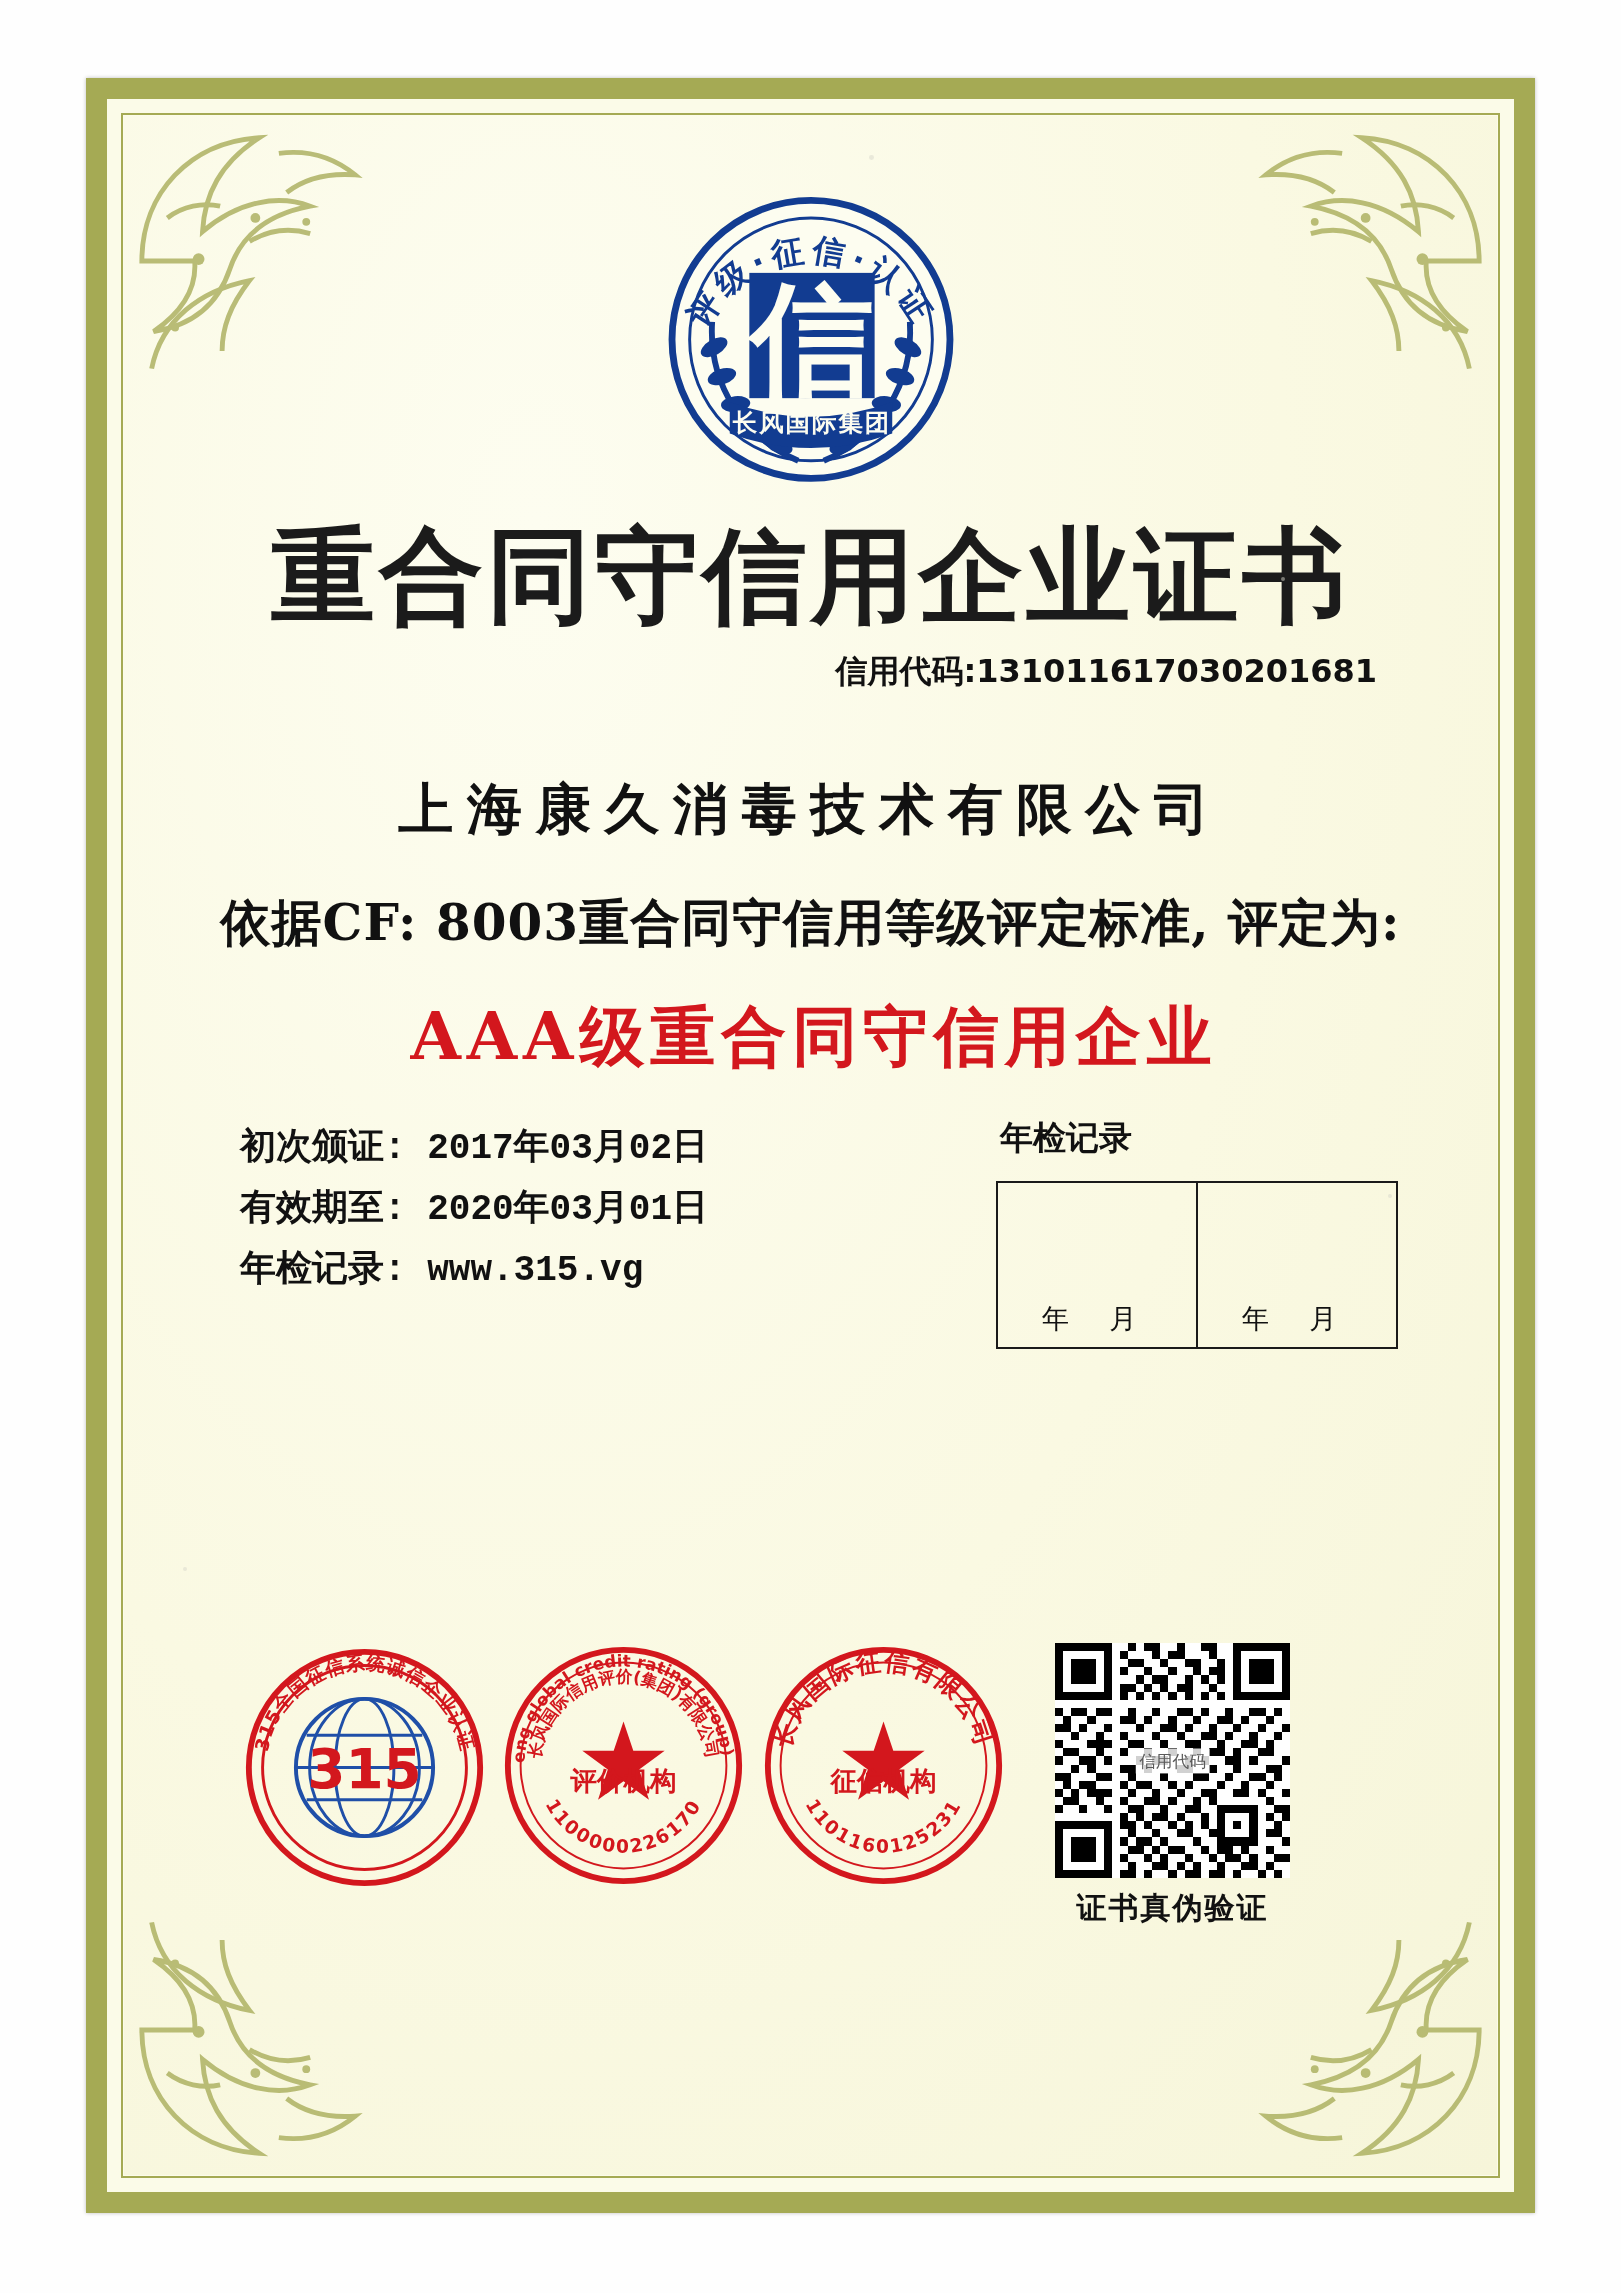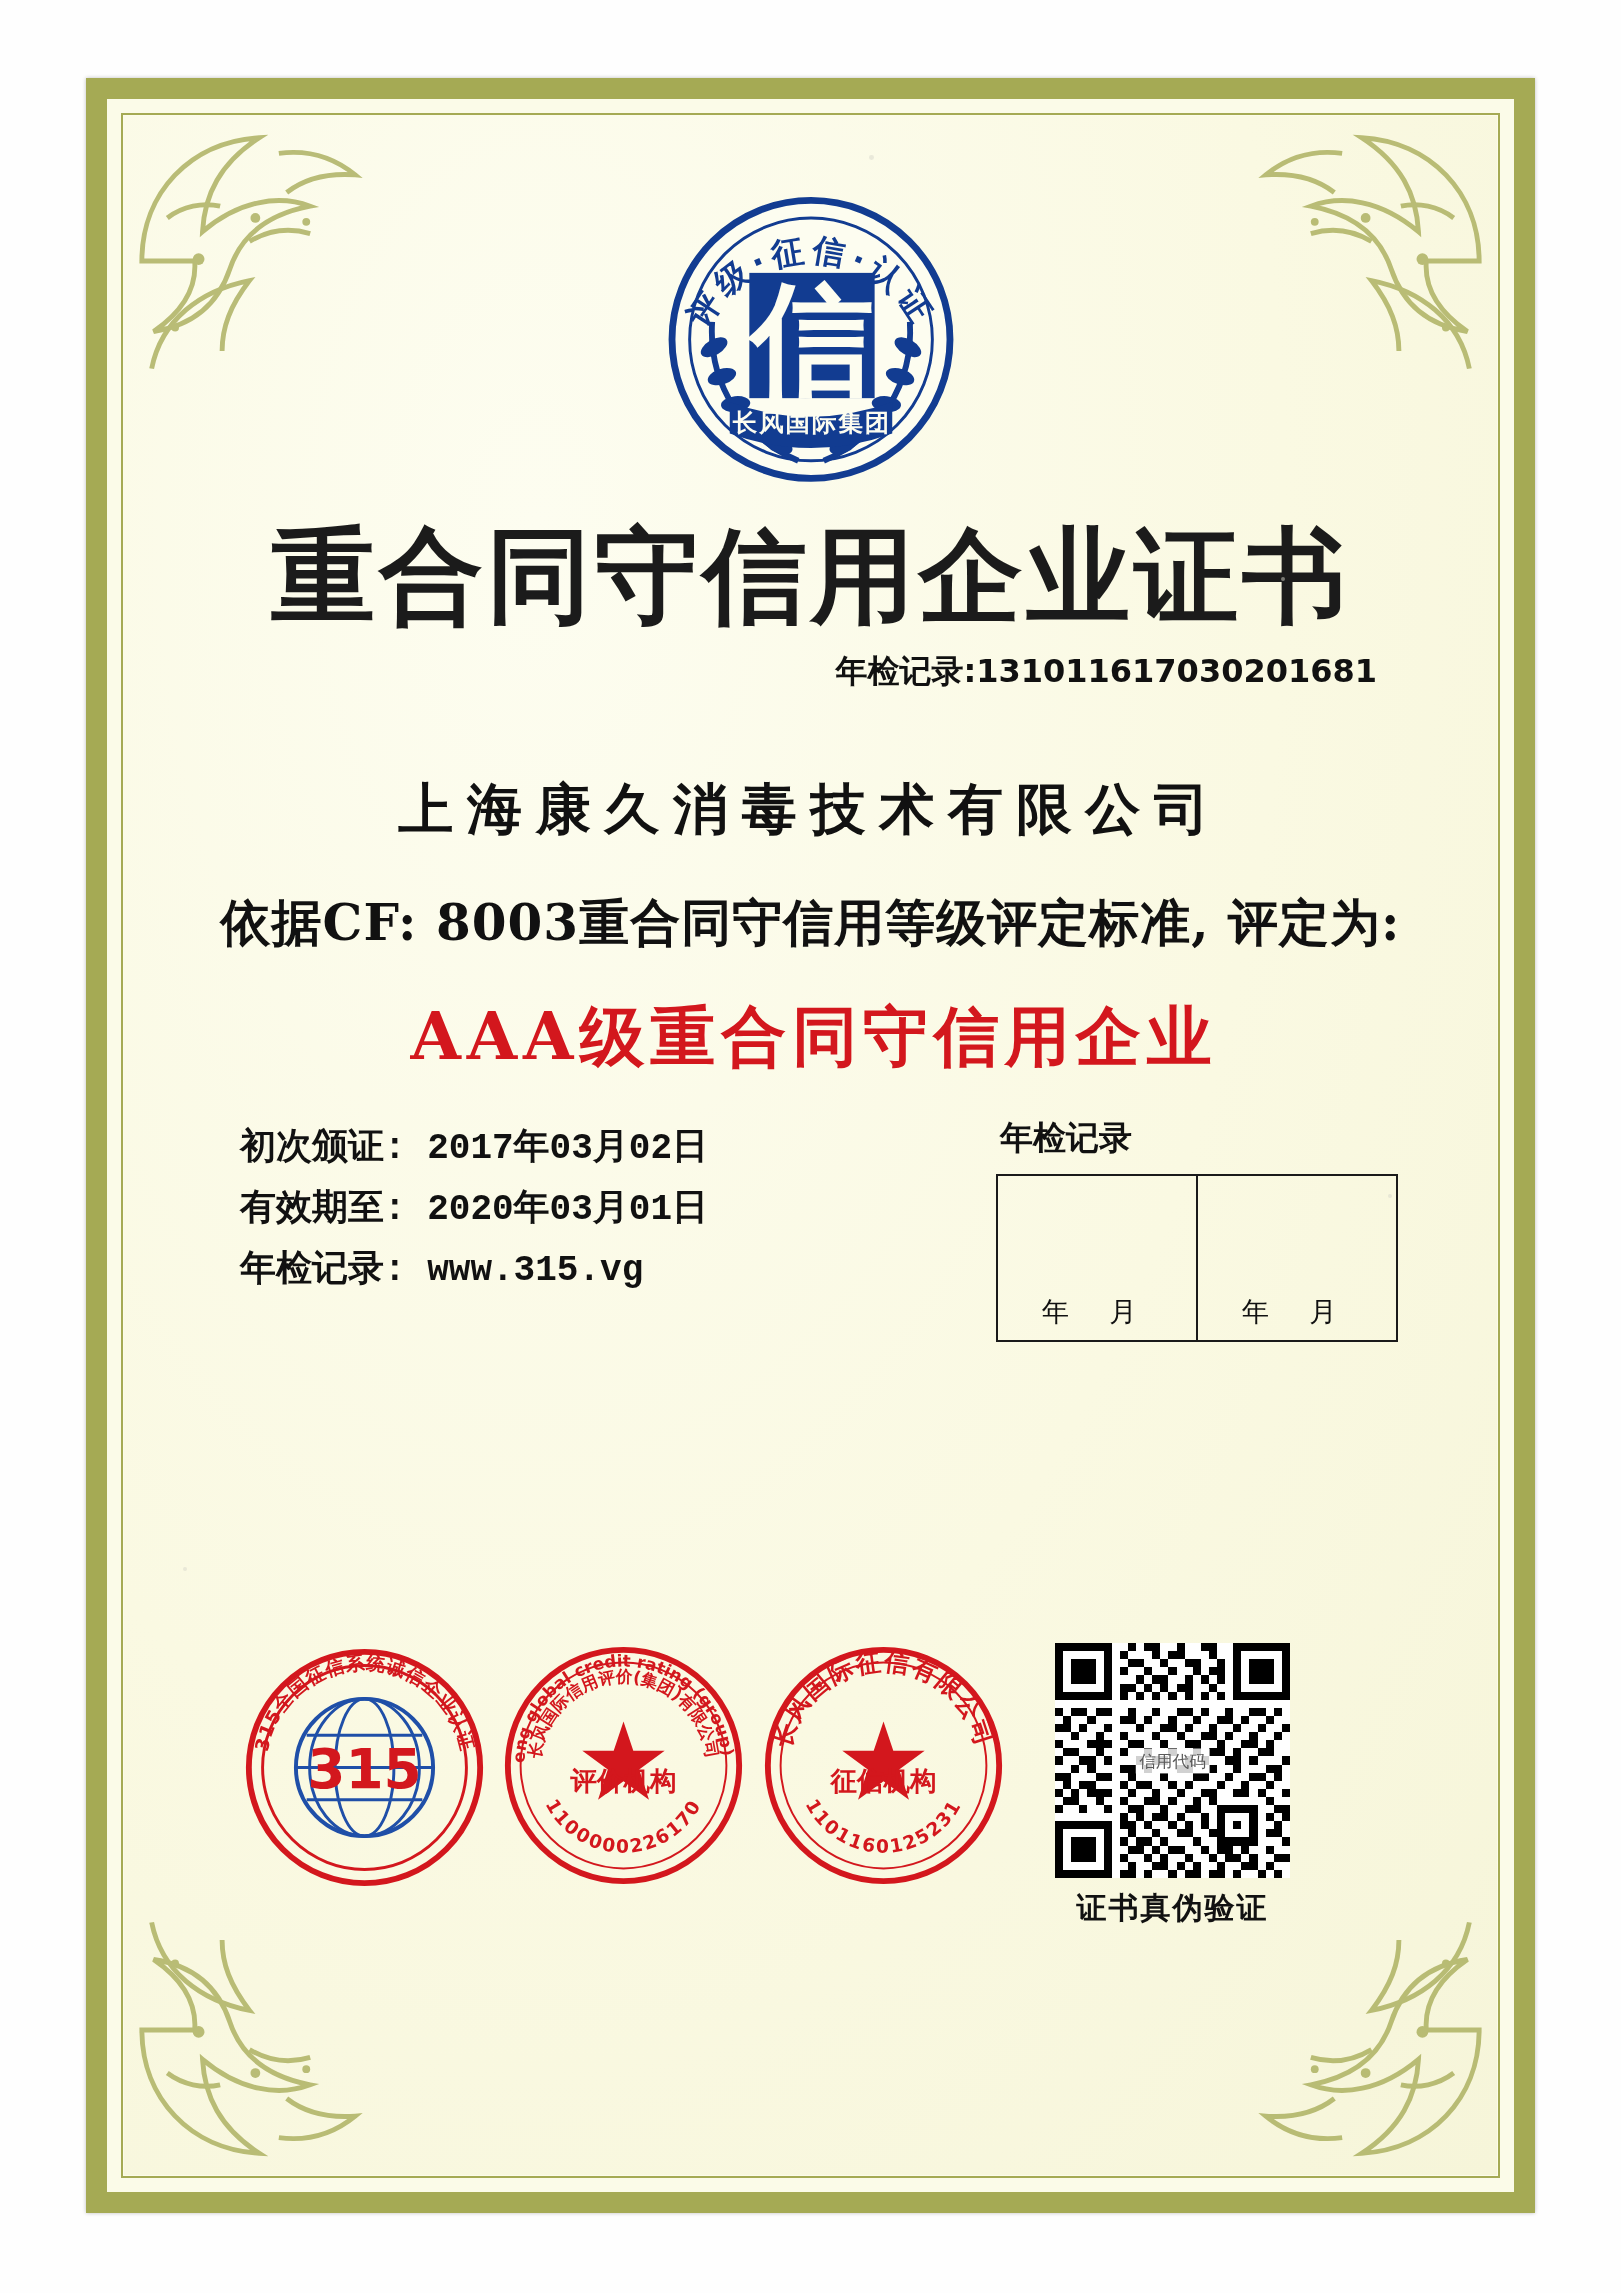--- a/index.html
+++ b/index.html
@@ -157,21 +157,21 @@
     position: absolute;
     left: 872px;
     top: 1000px;
     width: 402px;
   }
   #annual .label {
     font-family: "DejaVu Sans", sans-serif;
     font-weight: bold;
     font-size: 33px;
     color: #111;
-    margin-bottom: 13px;
+    margin-bottom: 20px;
     padding-left: 3.9px;
   }
   #annual table {
     border-collapse: collapse;
     width: 402px;
     height: 168px;
   }
   #annual td {
     border: 2.9px solid #1a1a1a;
     width: 50%;
@@ -353,21 +353,21 @@
           <rect x="102" y="100" width="128" height="128" fill="#123c91"></rect>
           <text x="166" y="212" text-anchor="middle" font-family="DejaVu Sans, sans-serif" font-size="126" font-weight="bold" fill="#fdfdf0">信</text>
 
           <path d="M82 232 Q165 262 248 232 L248 264 Q165 294 82 264 Z" fill="#123c91"></path>
           <text x="166" y="262" text-anchor="middle" font-family="DejaVu Sans, sans-serif" font-size="25" font-weight="bold" fill="#fdfdf0" letter-spacing="2">长风国际集团</text>
         </svg>
       </div>
 
       <div id="title">重合同守信用企业证书</div>
 
-      <div id="credit-code">年检记录:131011617030201681</div>
+      <div id="credit-code">信用代码:131011617030201681</div>
 
       <div id="company">上海康久消毒技术有限公司</div>
 
       <div id="standard">依据CF: 8003重合同守信用等级评定标准, 评定为:</div>
 
       <div id="grade">AAA级重合同守信用企业</div>
 
       <div id="dates">
         <div class="row">初次颁证: 2017年03月02日</div>
         <div class="row">有效期至: 2020年03月01日</div>

